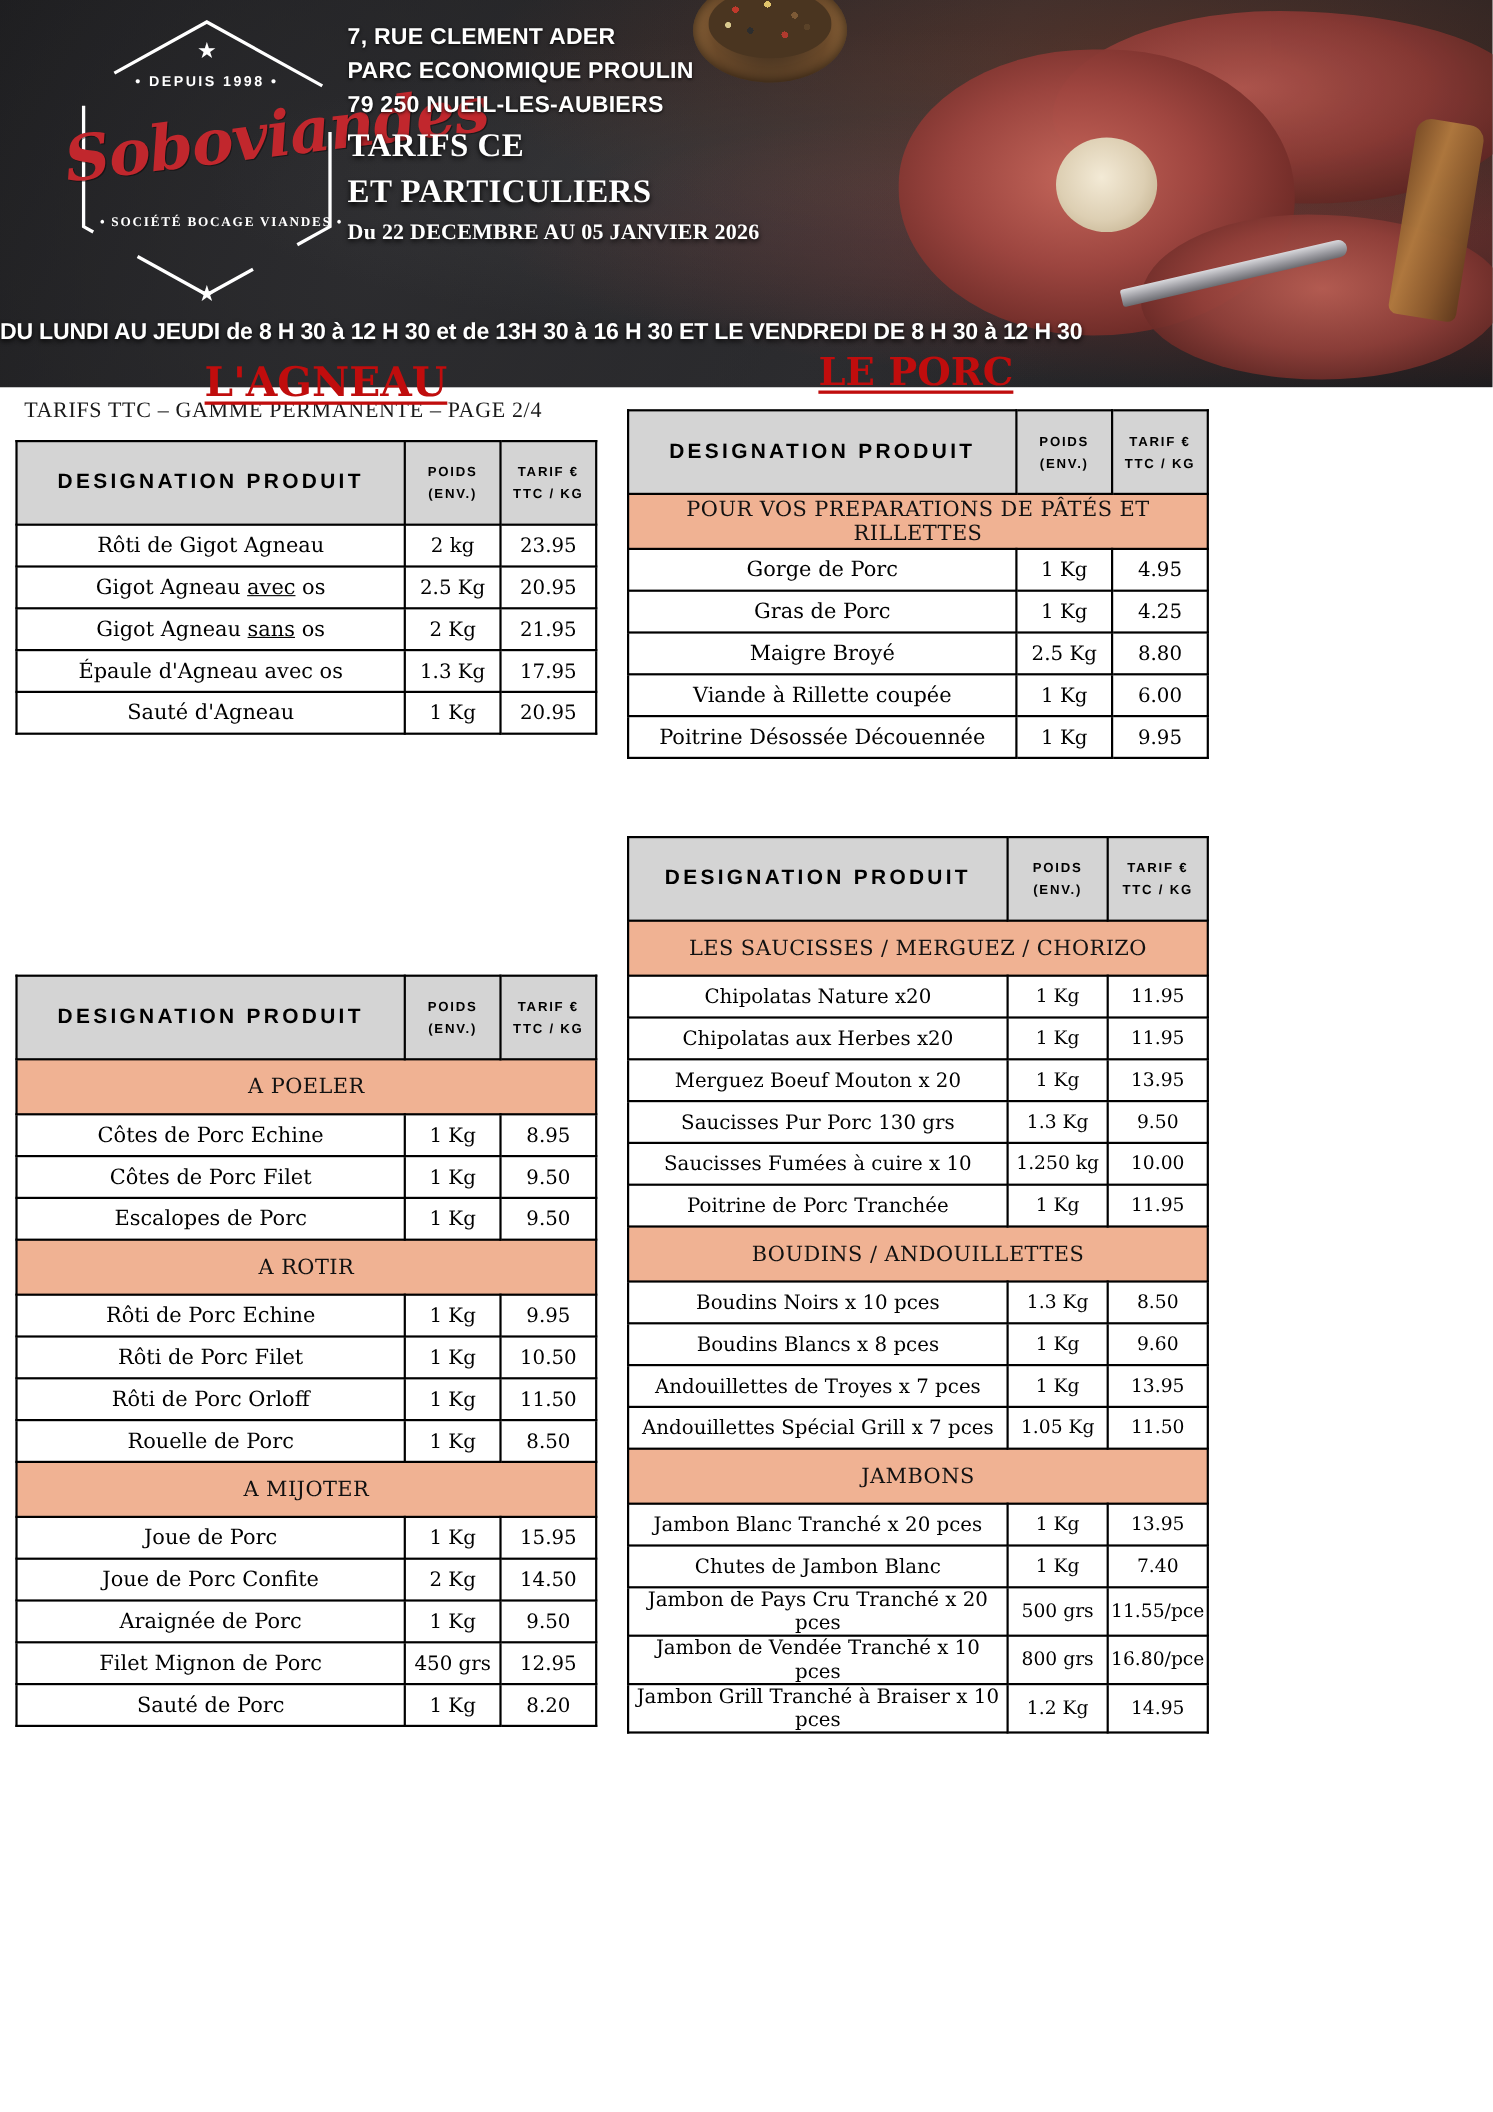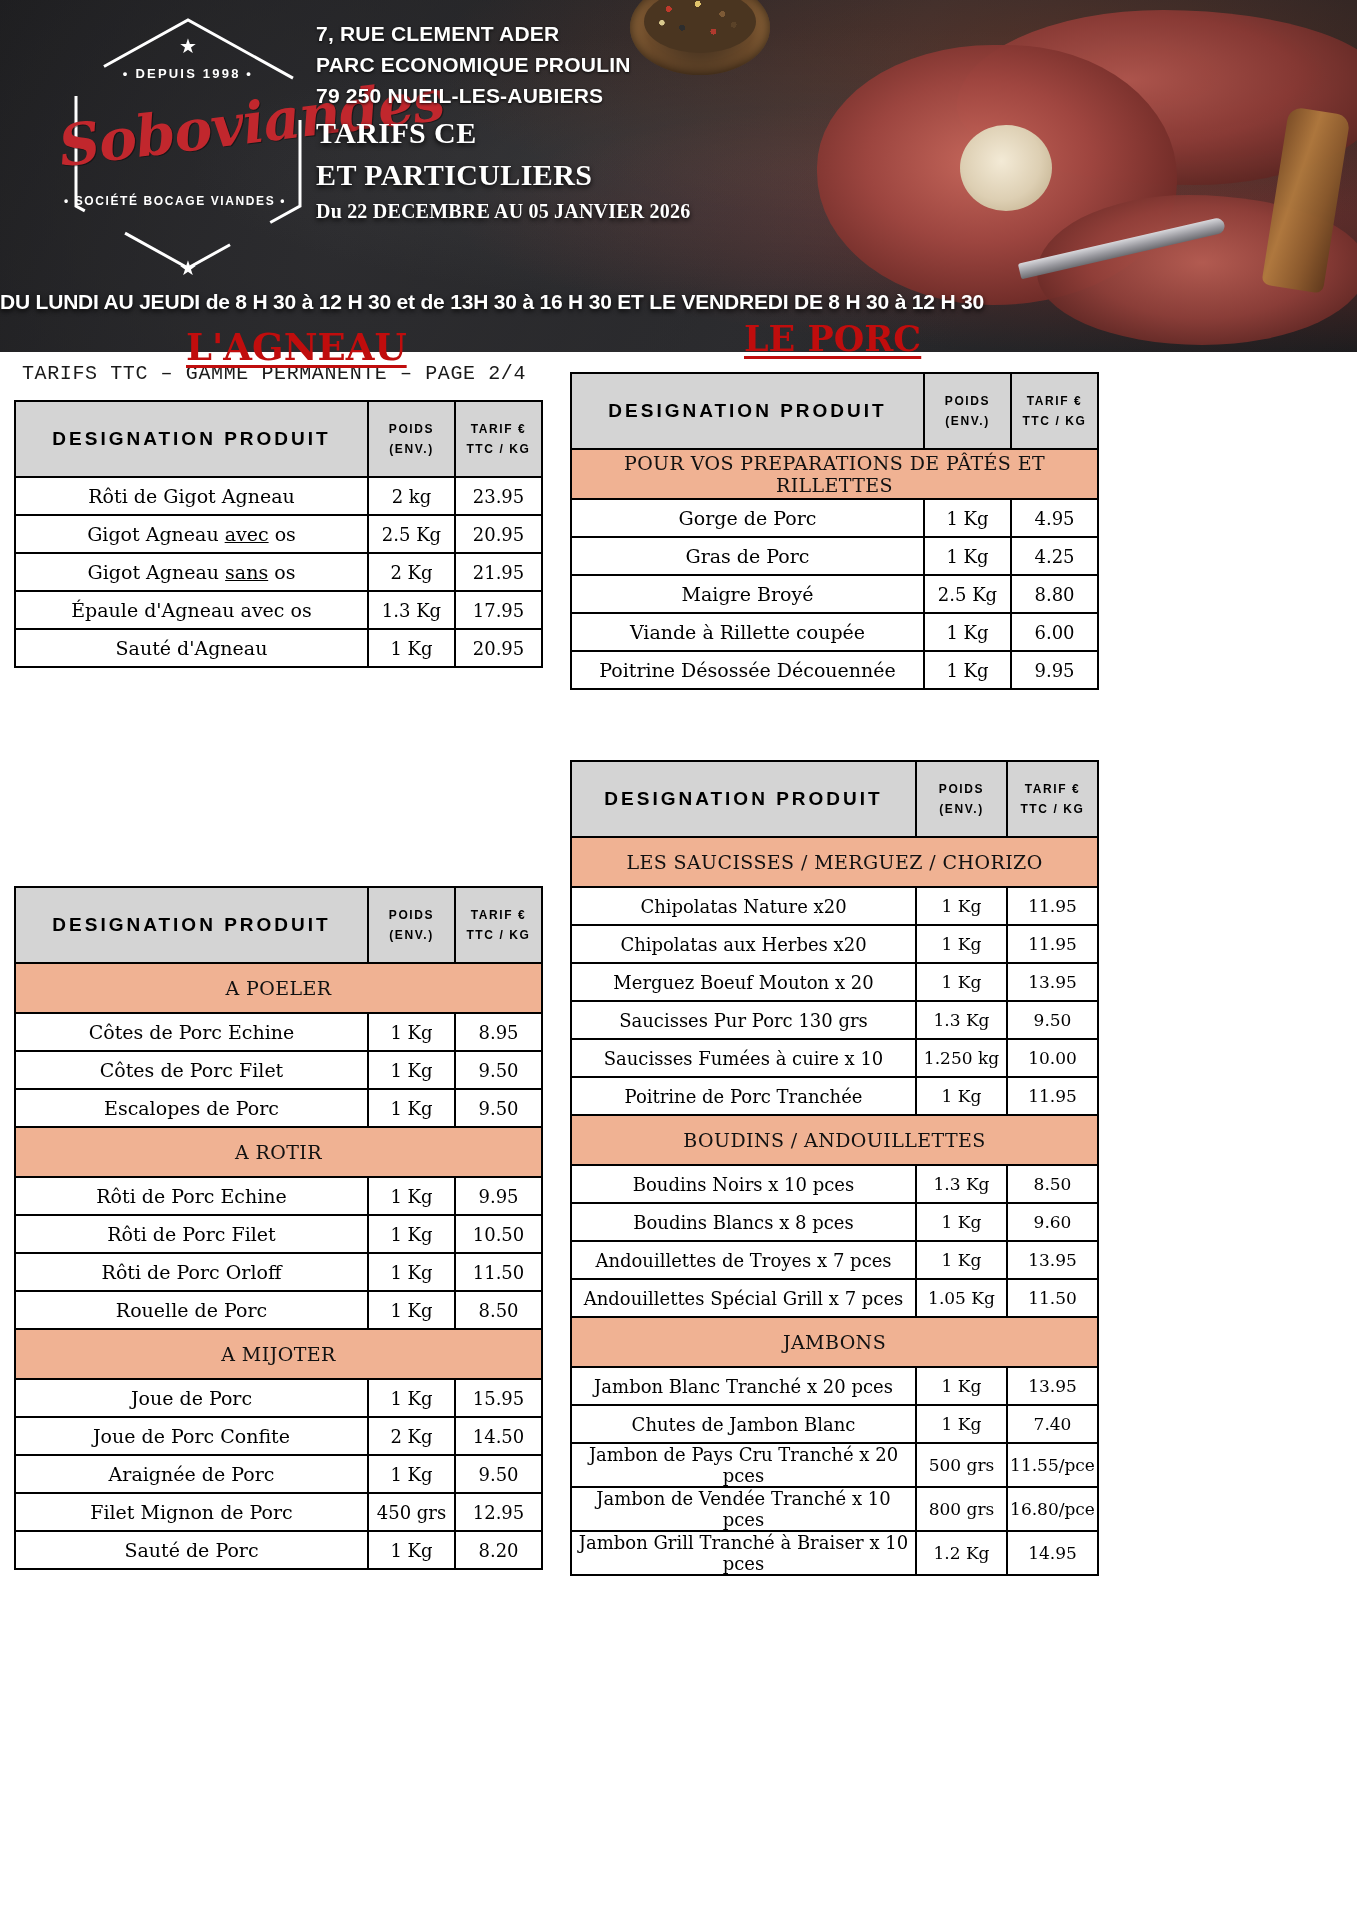--- a/index.html
+++ b/index.html
@@ -95,22 +95,22 @@
     font-size:13px; font-weight:700; letter-spacing:2.2px;
   }
   .logo-name {
     position:absolute; top:93px; left:-6px; right:0; text-align:center;
     color:#c1272d; font-family:"DejaVu Serif", serif;
     font-size:57px; font-style:italic; font-weight:700;
     letter-spacing:-1px; transform:rotate(-7deg);
     text-shadow: 1px 1px 0 rgba(0,0,0,.4);
   }
   .logo-sub {
-    position:absolute; top:190px; left:0; right:0; text-align:left;
-    color:#fff; font-family:Liberation Sans, sans-serif;
+    position:absolute; top:190px; left:0; right:0; text-align:right;
+    color:#fff; font-family:Liberation Serif, serif;
     font-size:12px; font-weight:700; letter-spacing:1.6px;
   }
 
   
   .addr {
     position:absolute; left:316px; top:18px;
     color:#fff; font-family:"Liberation Sans", sans-serif;
     font-size:21px; line-height:31px; font-weight:700;
     letter-spacing:.2px;
     text-shadow: 0 1px 3px rgba(0,0,0,.9);
@@ -125,21 +125,21 @@
   .hours {
     position:absolute; left:0; right:0; top:290px; 
     color:#fff; font-family:"Liberation Sans", sans-serif;
     font-weight:700; font-size:21px; letter-spacing:-.2px;
     text-shadow: 0 2px 5px rgba(0,0,0,.95);
   }
 
   
   .subtitle {
     position:absolute; left:22px; top:362px;
-    font-family:Liberation Mono, monospace;
+    font-family:Liberation Serif, serif;
     font-size:20px; color:#1a1a1a; letter-spacing:.6px;
   }
 
   .sec-title {
     position:absolute;
     color:#c00d0d;
     font-family:"DejaVu Serif", serif;
     font-weight:700;
     text-decoration:underline;
     text-underline-offset: 5px;

